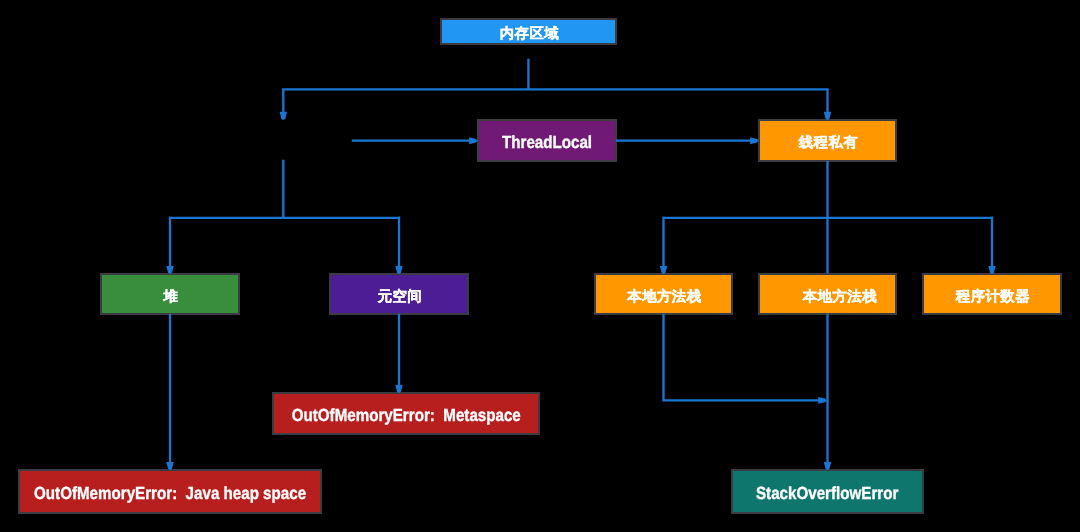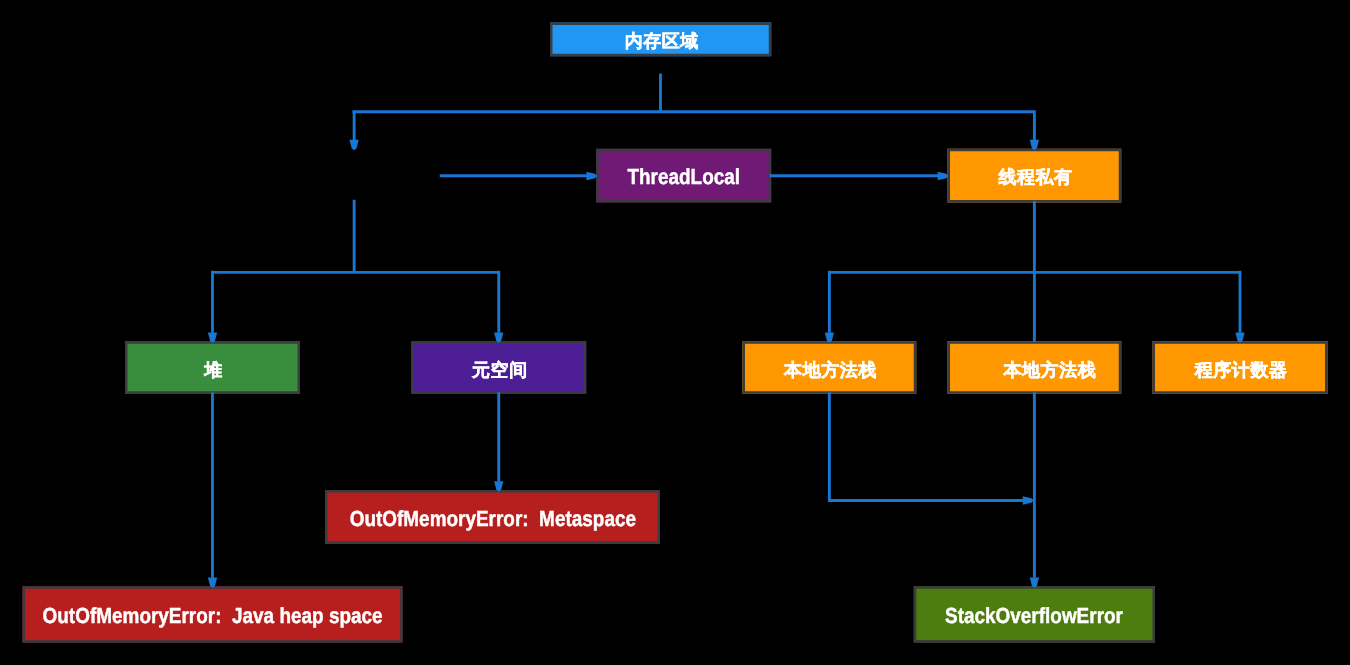--- a/index.html
+++ b/index.html
@@ -115,25 +115,25 @@
   </div>
 
   <div class="node" style="left:758px;top:273px;width:139px;height:42px;background:#FF9800;padding-left:23px;">
     <span class="lbl cn">本地方法栈</span>
   </div>
 
   <div class="node" style="left:922px;top:273px;width:140px;height:42px;background:#FF9800;">
     <span class="lbl cn">程序计数器</span>
   </div>
 
-  <div class="node" style="left:260px;top:392px;width:268px;height:43px;background:#B71F1F;">
+  <div class="node" style="left:272px;top:392px;width:268px;height:43px;background:#B71F1F;">
     <span class="lbl en">OutOfMemoryError:  Metaspace</span>
   </div>
 
   <div class="node" style="left:18px;top:469px;width:304px;height:45px;background:#B71F1F;text-align:center;">
     <span class="lbl en">OutOfMemoryError:  Java heap space</span>
   </div>
 
-  <div class="node" style="left:731px;top:469px;width:193px;height:45px;background:#4d7c0f;">
+  <div class="node" style="left:731px;top:469px;width:193px;height:45px;background:#0f766e;">
     <span class="lbl en">StackOverflowError</span>
   </div>
 
 </div>
 
 </body></html>

